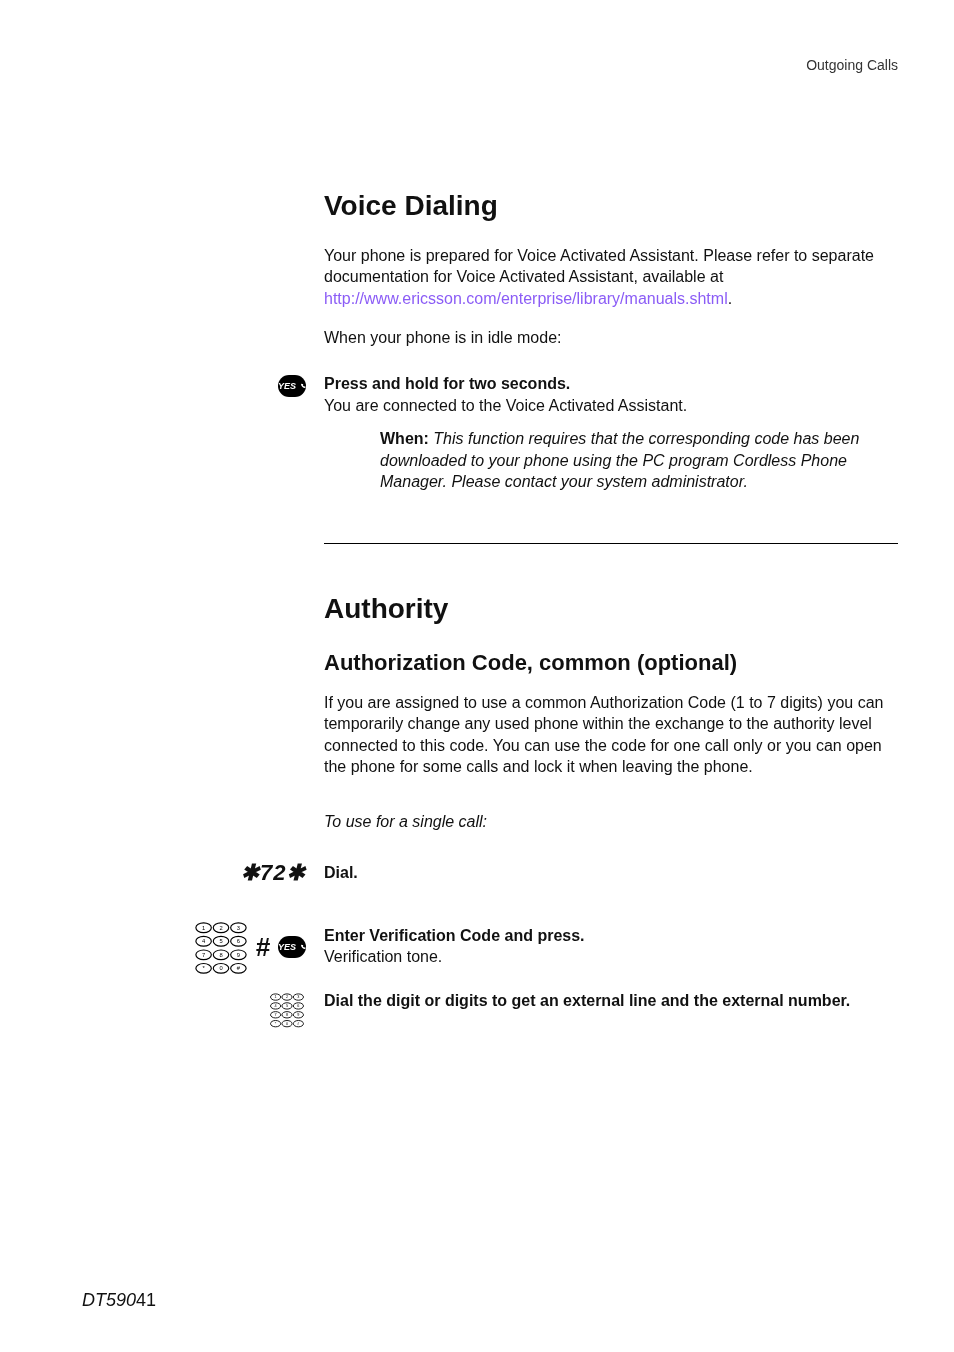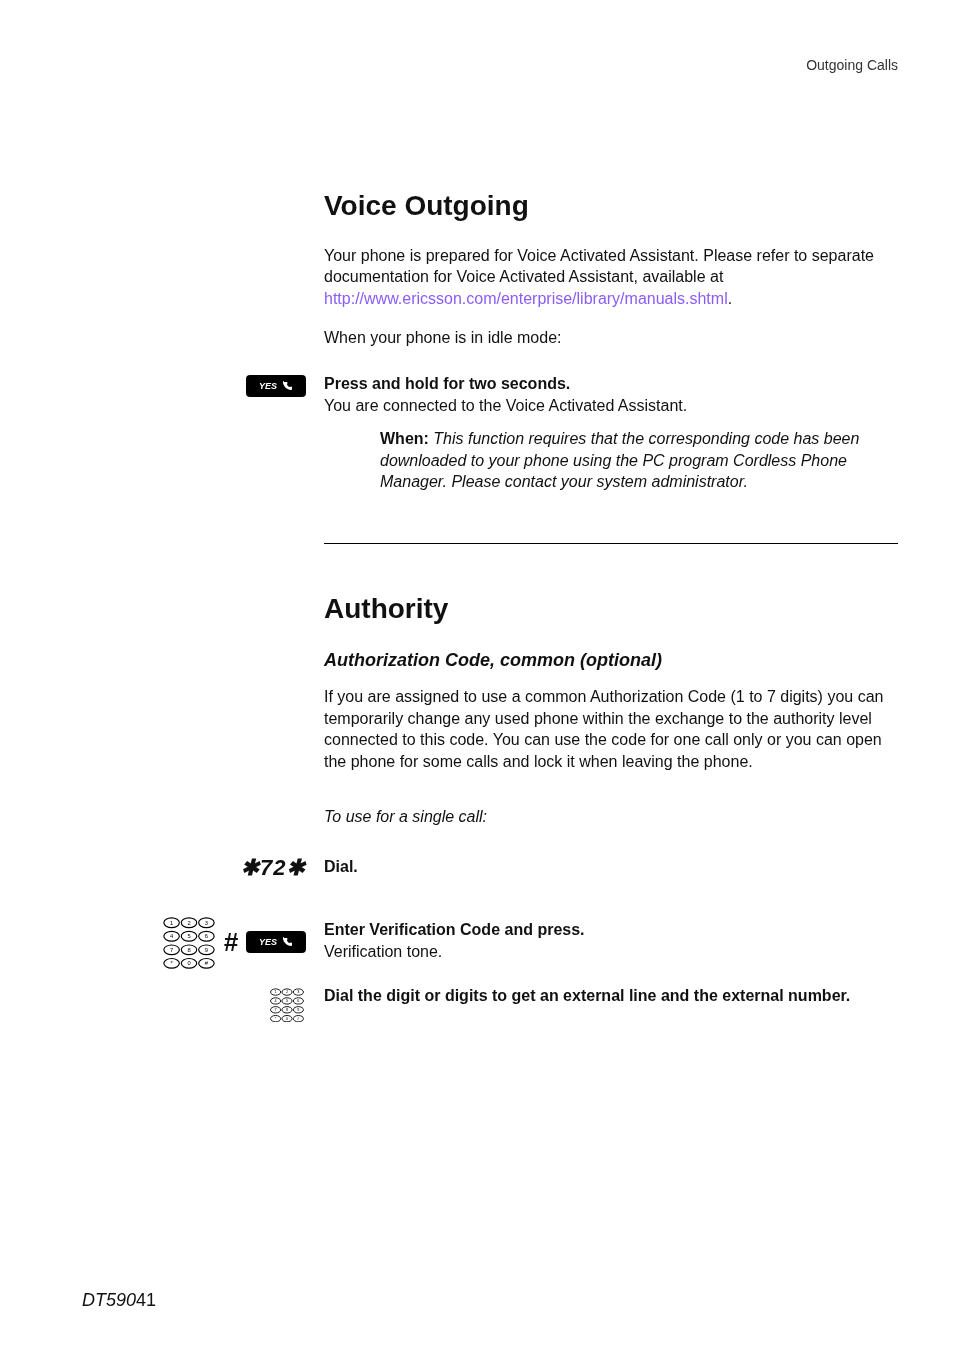--- a/index.html
+++ b/index.html
@@ -45,23 +45,22 @@
   }
   .right-col {
     flex: 1;
   }
   h1 {
     font-size: 28px;
     font-weight: 600;
     margin-bottom: 20px;
   }
   h3.subsect {
-    font-style: italic;
     font-weight: 700;
-    font-size: 18px;
+    font-size: 22px;
     margin-bottom: 14px;
   }
   .para { margin-bottom: 18px; }
   .bold-inst { font-weight: 700; }
   .sub-inst { font-weight: 400; }
   .link { color: #8b5cf6; }
   .note-block {
     padding-left: 56px;
     padding-right: 8px;
     font-style: italic;
@@ -80,24 +79,24 @@
     font-weight: 900;
     font-style: italic;
     font-size: 22px;
     letter-spacing: 1px;
   }
   .yes-key {
     display: inline-flex;
     align-items: center;
     justify-content: center;
     height: 22px;
-    width: 60px;
+    width: 28px;
     background: #000;
     color: #fff;
-    border-radius: 4px;
+    border-radius: 11px;
     font-size: 9px;
     font-style: italic;
     font-weight: 600;
     gap: 4px;
   }
   .yes-key svg { width: 12px; height: 12px; }
   .hash-key {
     font-family: Arial, sans-serif;
     font-weight: 900;
     font-style: italic;
@@ -125,21 +124,21 @@
 <body>
 
 <div class="page">
   <div class="running-head">Outgoing Calls</div>
 
   <div class="content">
 
     <div class="row">
       <div class="left-col"></div>
       <div class="right-col">
-        <h1>Voice Outgoing</h1>
+        <h1>Voice Dialing</h1>
         <p class="para">
           <span>Your phone is prepared for Voice Activated Assistant. Please refer to separate documentation for Voice Activated Assistant, available at </span><span class="link">http://www.ericsson.com/enterprise/library/manuals.shtml</span><span>.</span>
         </p>
         <p class="para">When your phone is in idle mode:</p>
       </div>
     </div>
 
     <div class="row">
       <div class="left-col">
         <span class="yes-key">

